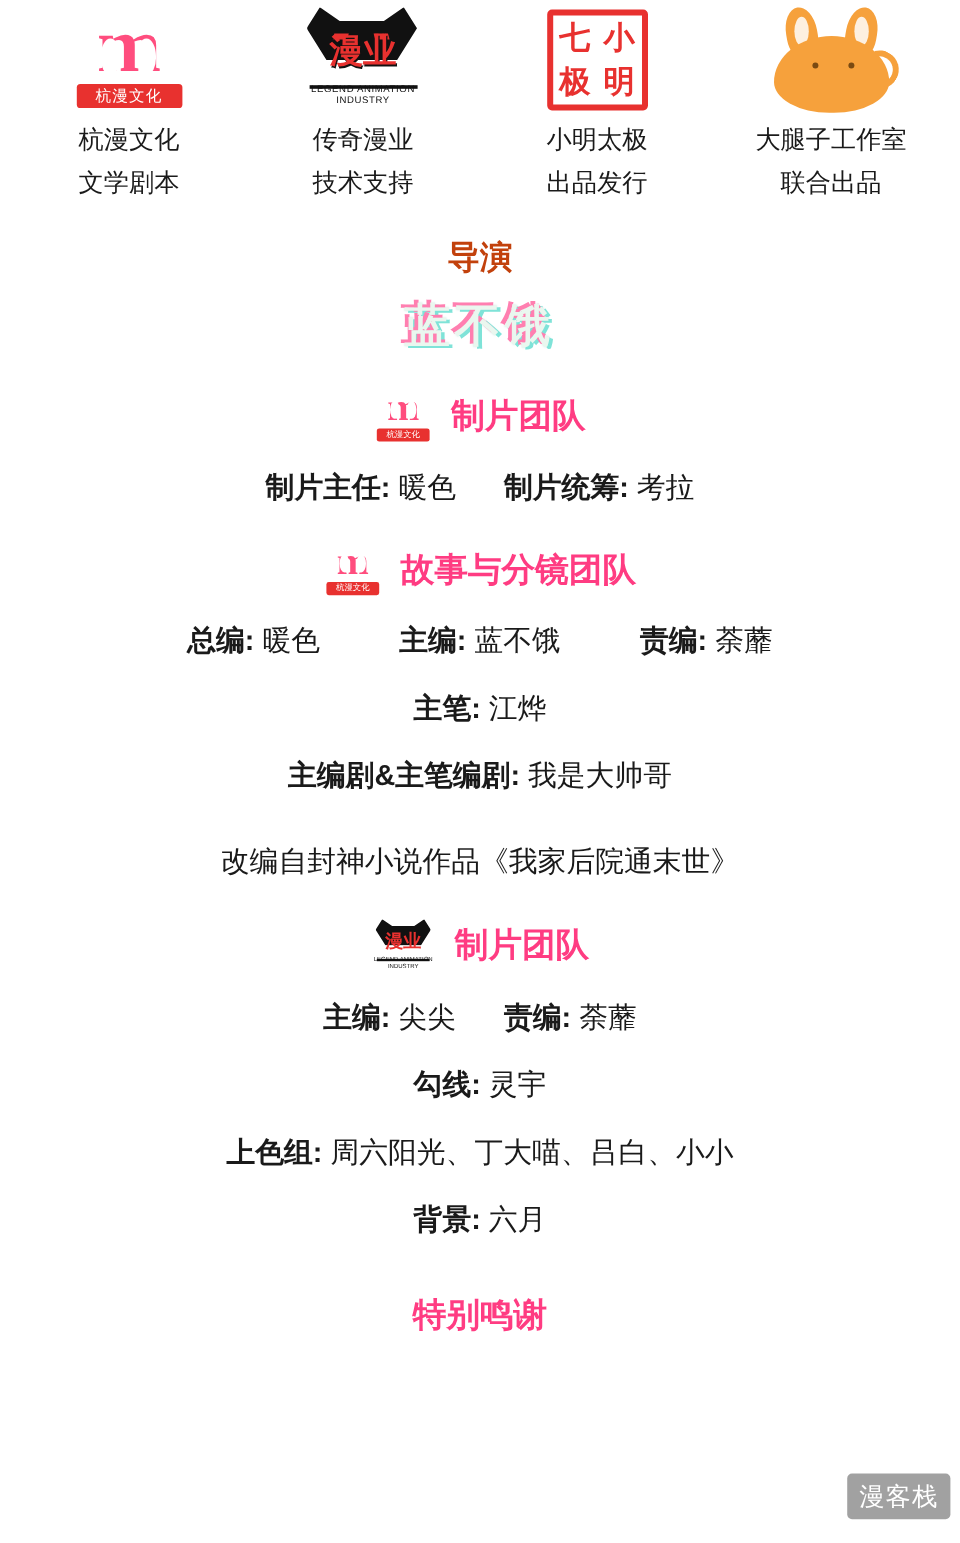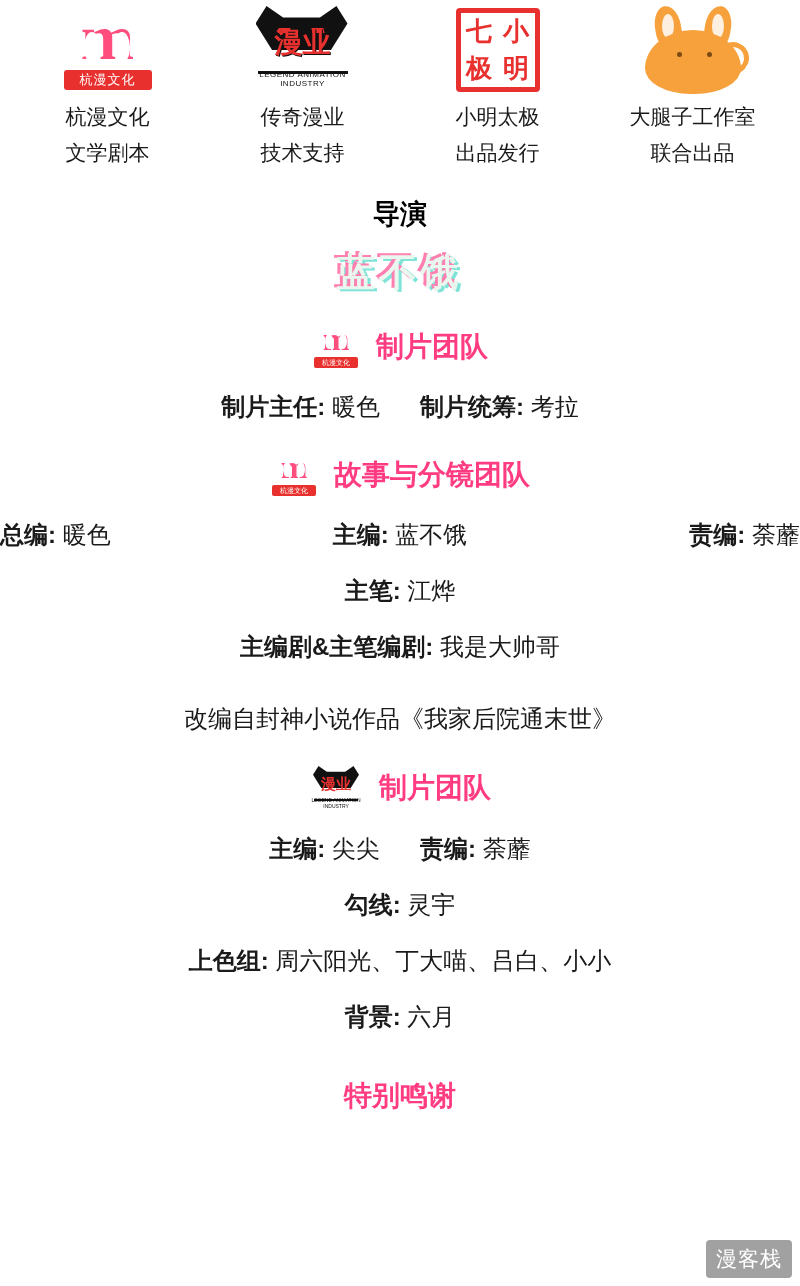--- a/index.html
+++ b/index.html
@@ -222,21 +222,21 @@
     border-radius: 50%;
     transform: rotate(30deg);
   }
 
   
   .credits {
     margin-top: 26px;
     text-align: center;
   }
   .section-heading {
-    color: #000000;
+    color: #c2410c;
     font-size: 27px;
     font-weight: bold;
     margin: 0;
     line-height: 40px;
   }
   .director-name {
     margin: 14px 0 0 0;
     font-size: 38px;
     font-weight: bold;
     color: #eaf7ef;
@@ -303,41 +303,41 @@
   .credit-line .role {
     font-weight: bold;
   }
   .credit-pair {
     display: flex;
     justify-content: center;
     gap: 40px;
   }
   .credit-triple {
     display: flex;
-    justify-content: space-between;
+    justify-content: center;
     gap: 66px;
   }
   .adapt-line {
     font-size: 24px;
     line-height: 34px;
     margin-top: 38px;
   }
   .thanks-heading {
     color: #ff3c82;
     font-size: 28px;
     font-weight: bold;
     margin-top: 42px;
     line-height: 40px;
   }
 
   
   .watermark {
     position: absolute;
     right: 8px;
-    bottom: 8px;
+    bottom: 20px;
     background: #9a9a9a;
     color: #fff;
     font-size: 21px;
     padding: 5px 10px;
     border-radius: 4px;
     letter-spacing: 1px;
     opacity: 0.92;
   }
 </style>
 </head>

